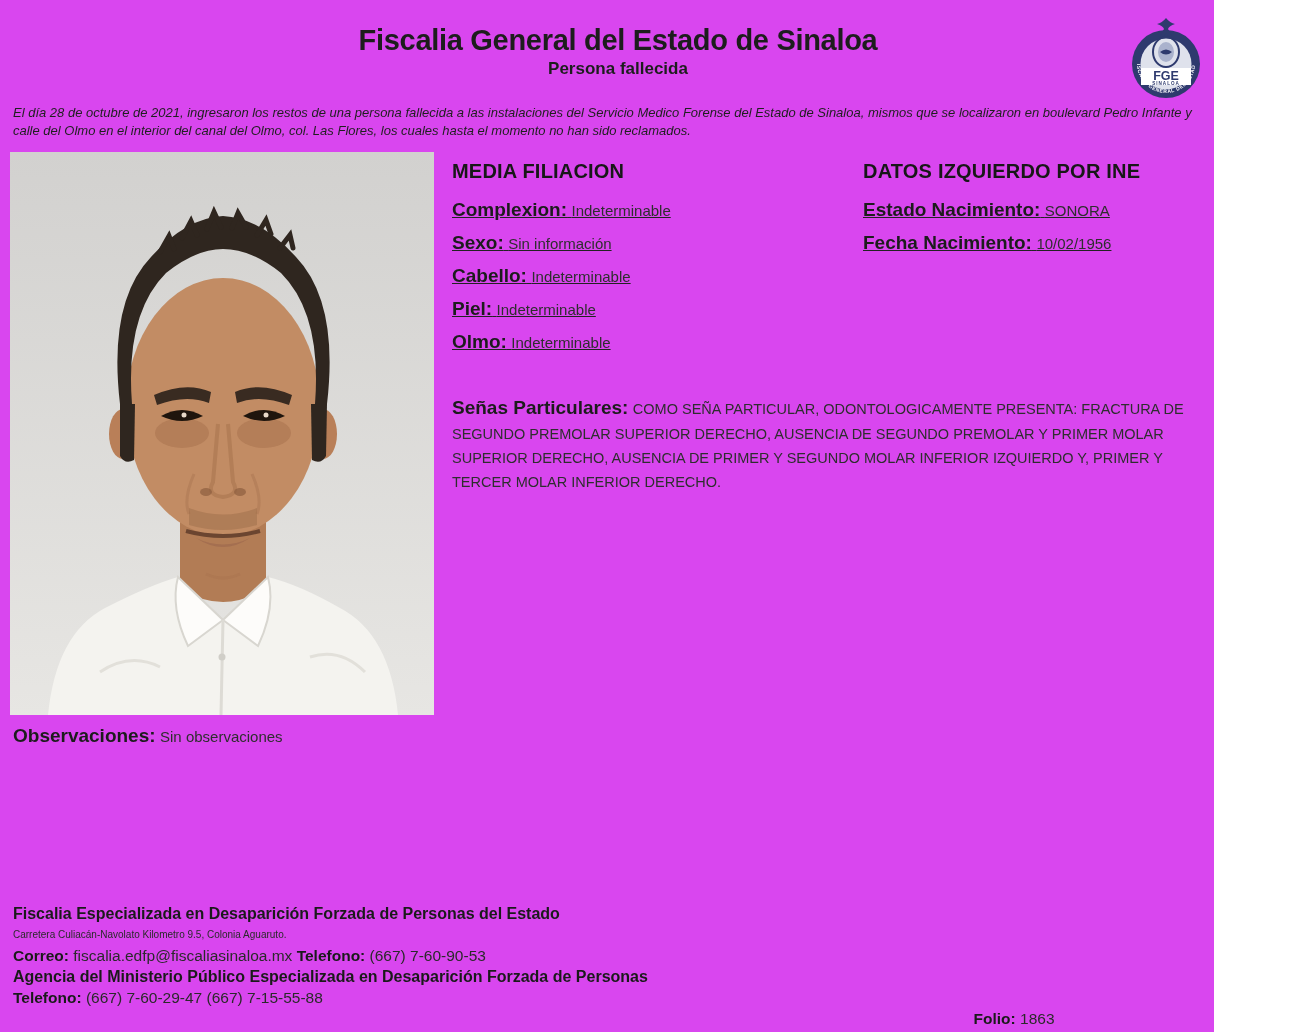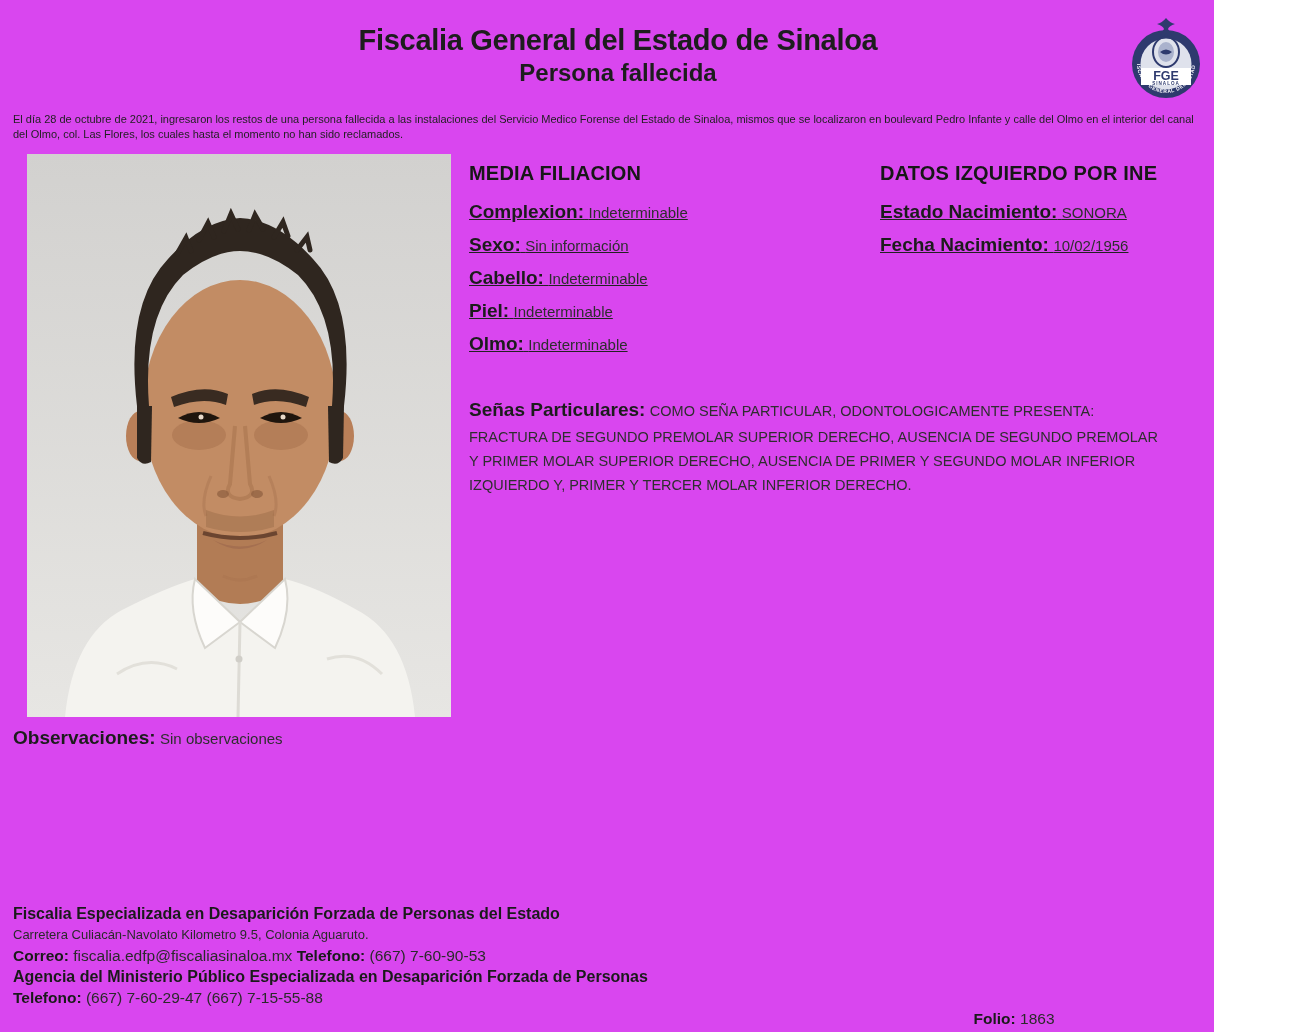--- a/index.html
+++ b/index.html
@@ -5,44 +5,44 @@
   * { box-sizing: border-box; }
   body { margin:0; background:#ffffff; }
   .page {
     width:1214px; height:1032px; position:relative; overflow:hidden;
     background:#d946ef; color:#222;
     font-family:"Liberation Sans", sans-serif;
   }
   .header { position:relative; padding-top:24px; }
   .title-wrap { width:1236px; text-align:center; }
   .doc-title { font-size:29px; font-weight:bold; color:#1d1d1d; letter-spacing:-0.3px; margin:0; line-height:1.12; }
-  .doc-subtitle { font-size:24px; font-weight:bold; color:#1d1d1d; margin:3px 0 0; }
+  .doc-subtitle { font-size:17px; font-weight:bold; color:#1d1d1d; margin:3px 0 0; }
   .logo { position:absolute; top:12px; right:8px; width:80px; height:94px; }
 
-  .intro { margin:25px 13px 0 13px; font-size:11px; line-height:1.35; color:#1f1f1f; }
-
-  .content { display:flex; margin-top:12px; padding:0 27px; }
+  .intro { margin:25px 13px 0 13px; font-size:13px; line-height:1.35; color:#1f1f1f;font-style:italic; }
+
+  .content { display:flex; margin-top:12px; padding:0 10px; }
   .photo-wrap { width:424px; height:563px; flex:none; overflow:hidden; }
   .details { flex:1; padding-left:18px; padding-top:8px; }
   .cols { display:flex; }
   .col-a { width:411px; flex:none; }
   .col-b { flex:1; }
   .section-title { font-size:20px; font-weight:bold; color:#171717; margin:0 0 16px 0; letter-spacing:0.2px; }
   .field-row { margin-bottom:11px; white-space:nowrap;text-decoration:underline; }
   .flabel { font-size:19px; font-weight:bold; color:#1c1c1c; }
   .fvalue { font-size:15px; color:#2e2e2e; }
 
   .senas { margin-top:30px; line-height:1.5; padding-right:18px; white-space:normal; }
   .senas .fvalue { font-size:14.5px;margin-top:24px; }
 
   .observaciones { margin:10px 13px 16px 13px; }
 
   .footer { position:absolute; left:13px; right:13px; top:903px; display:flex; justify-content:space-between;flex-direction:column; }
   .bold-line { font-size:16px; font-weight:bold; line-height:21px; color:#1a1a1a; }
-  .reg-line  { font-size:13px; line-height:21px; color:#2a2a2a; }
+  .reg-line  { font-size:10px; line-height:21px; color:#2a2a2a; }
   .mix-line  { font-size:15.5px; line-height:21px; color:#2a2a2a; }
   .b { font-weight:bold; color:#1a1a1a; }
   .f-right { align-self:flex-end; padding-bottom:12px; font-size:15.5px; line-height:22px; color:#2a2a2a; }
 </style>
 </head>
 <body>
 
 <div class="page">
 
   <div class="header">

